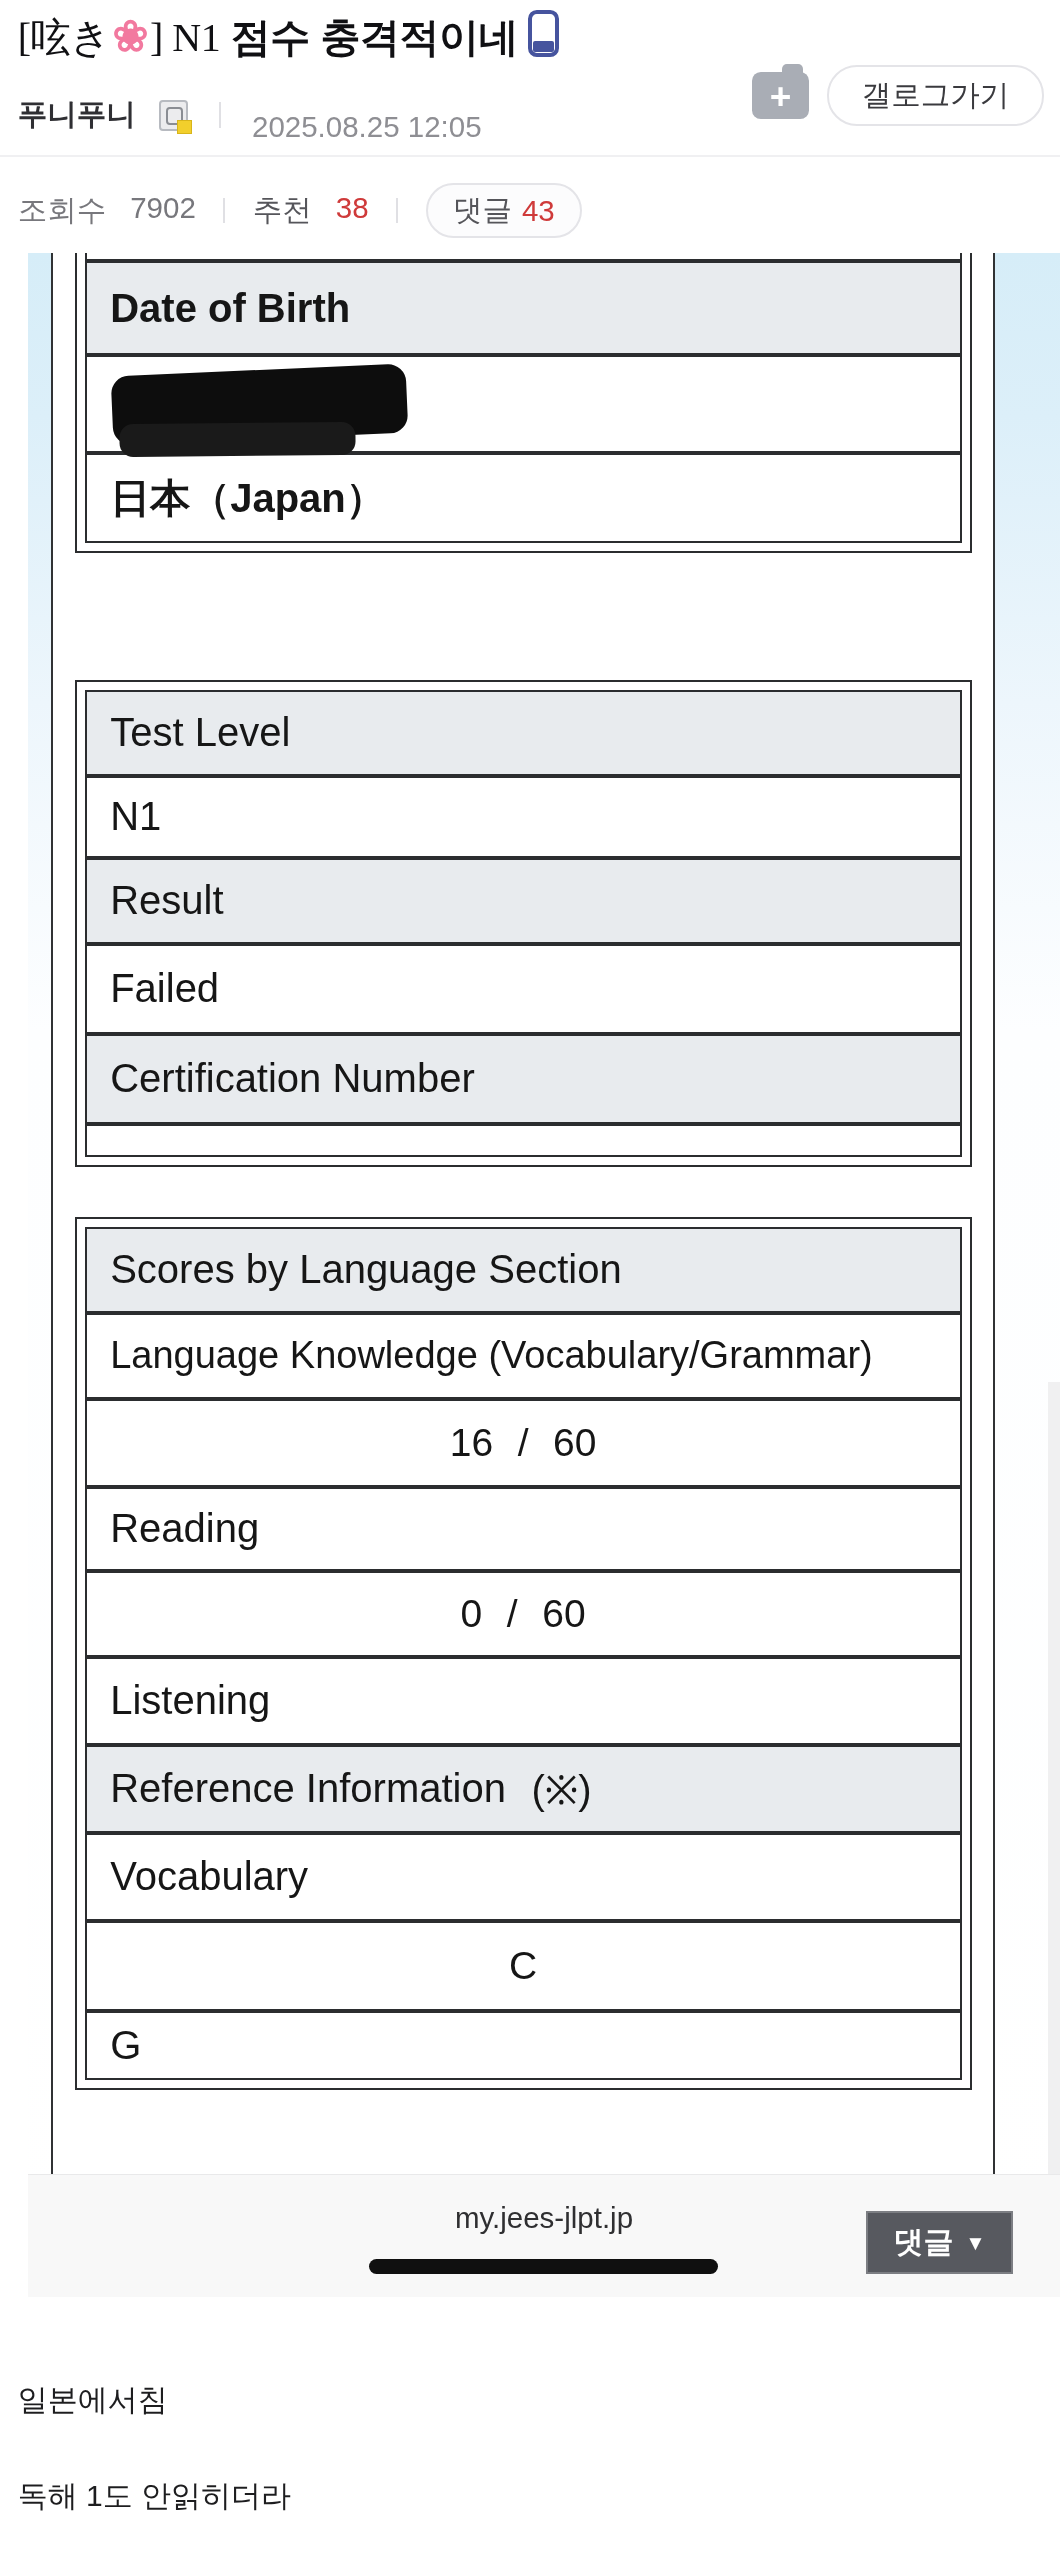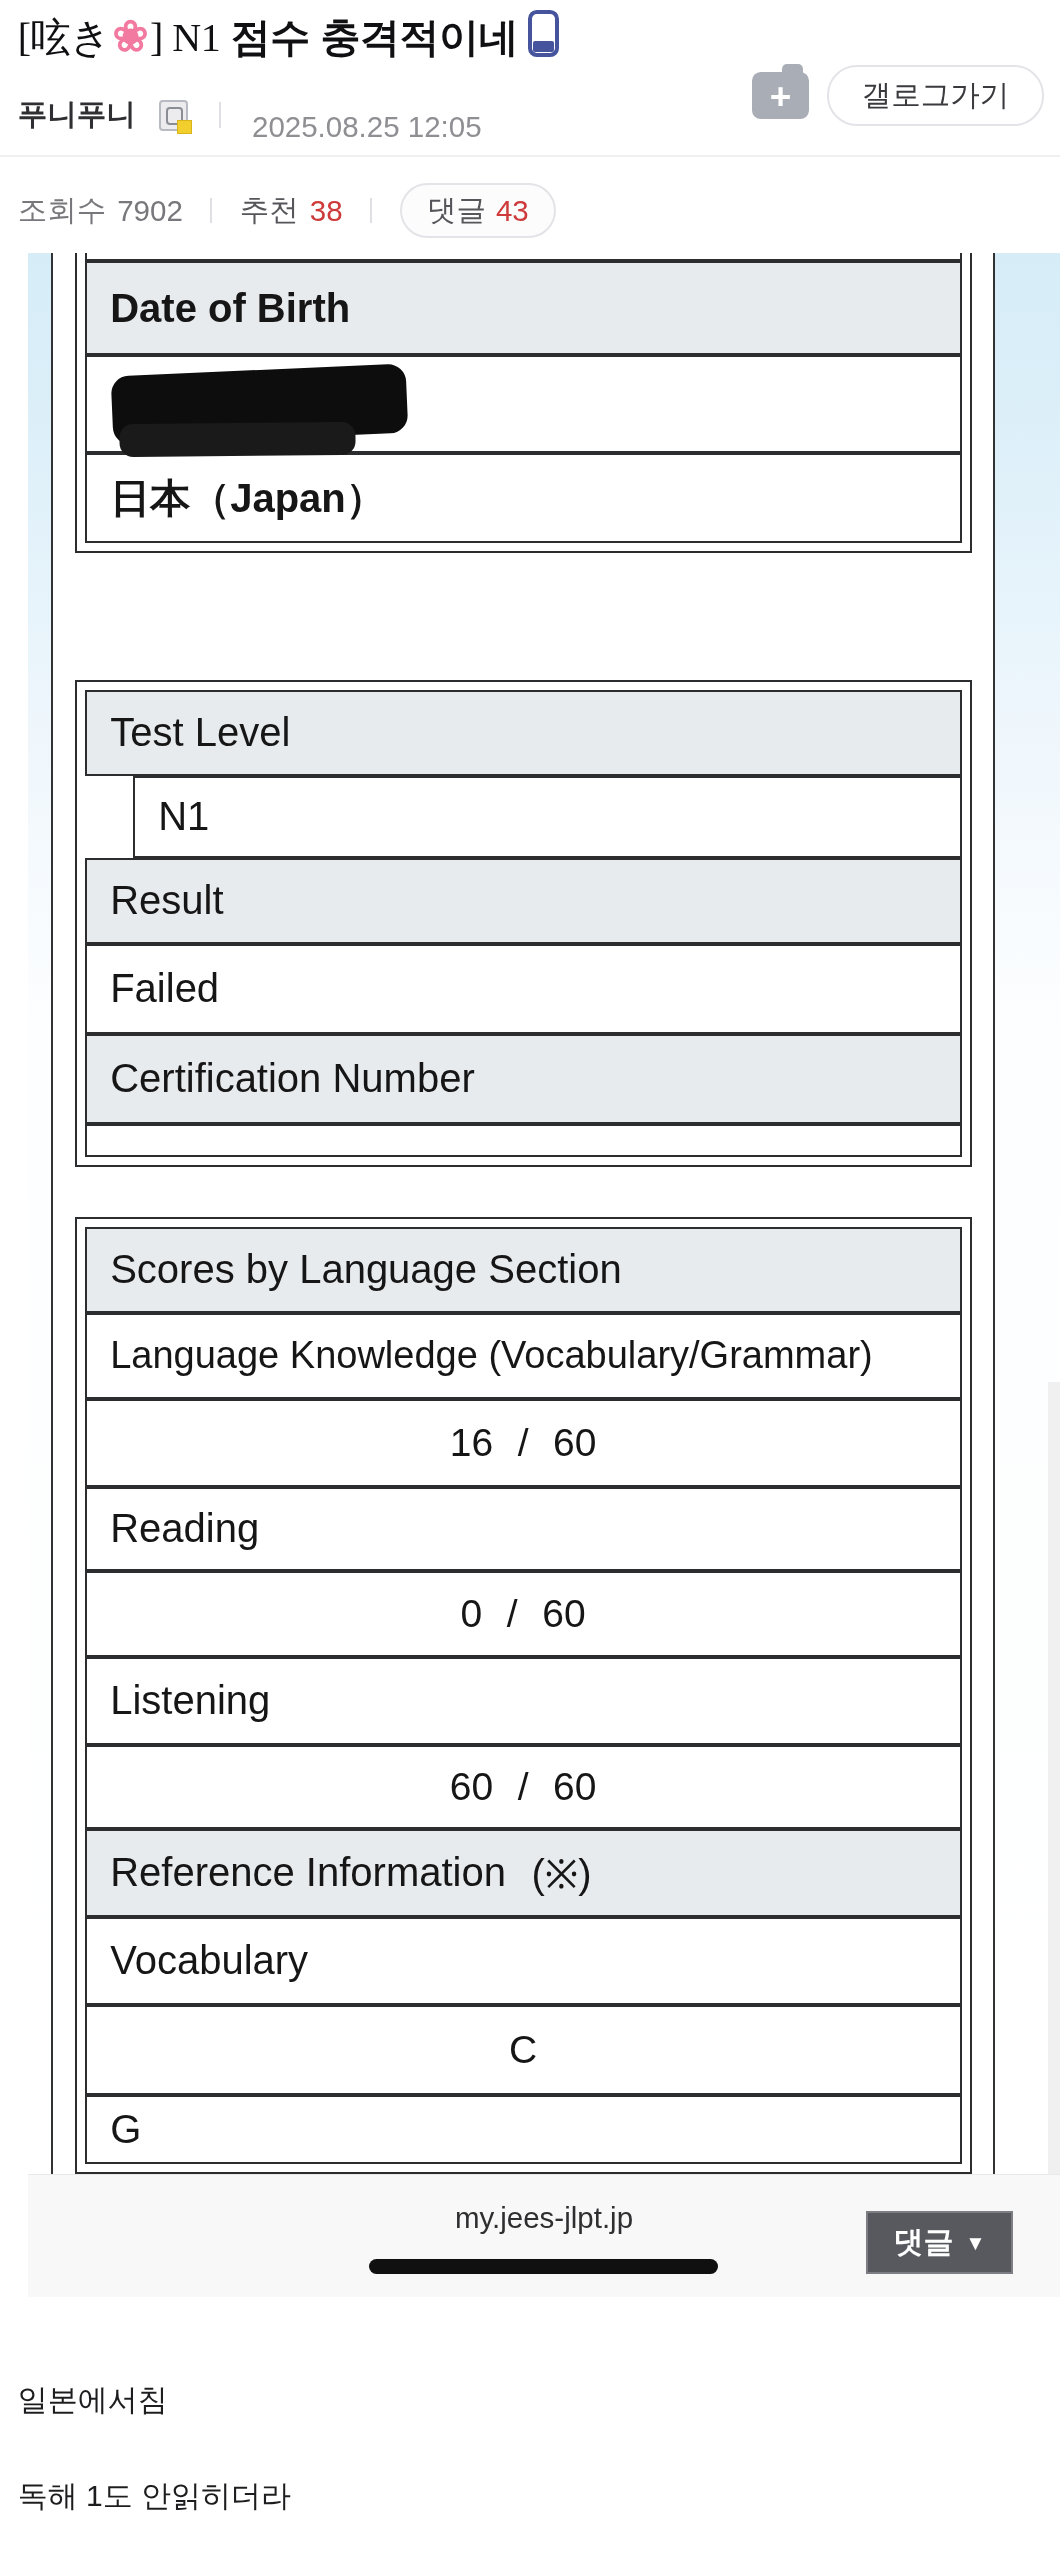--- a/index.html
+++ b/index.html
@@ -25,21 +25,21 @@
 
   .top-actions { top:65px; right:15.7px; display:flex; align-items:center; gap:17.7px; }
   .folder-btn { width:57px; height:47px; background:#a9adb5; border-radius:8.8px; position:relative; }
   .folder-btn::before { content:""; position:absolute; top:-7.9px; right:5.9px; width:21.6px; height:13.7px; background:#a9adb5; border-radius:4.9px 4.9px 0 0; }
   .folder-plus { position:absolute; left:0; right:0; top:2px; bottom:0; display:flex; align-items:center; justify-content:center; color:#fff; font-size:37px; font-weight:700; }
   .pill-btn { height:61px; border:2px solid #e4e4e8; border-radius:30px; background:#fff; display:flex; align-items:center; padding:0 33px; font-size:29.5px; color:#3a3a3e; }
 
   .h-divider { top:155px; left:0; width:1060px; height:2px; background:#f0f0f2; }
 
   .stats { left:17.7px; top:183px; display:flex; align-items:center; gap:19.6px; }
-  .stat { display:flex; align-items:center; gap:11px; font-size:29.5px; color:#77777c; }
+  .stat { display:flex; gap:24px; font-size:29.5px; color:#77777c; }
   .stat .red { color:#cf3a3a; }
   .stat .dark { color:#55555a; }
   .stat-pill { height:55px; border:2px solid #e4e4e8; border-radius:27.5px; background:#fcfcfd; display:flex; align-items:center; gap:9.8px; padding:0 25.5px; font-size:29.5px; }
 
   
   .shot { top:253px; left:27.5px; width:1033px; height:2044px; overflow:hidden;
           background:linear-gradient(180deg,#d6edf8 0%,#dceff9 8%,#edf6fc 22%,#fdfeff 38%,#ffffff 100%); }
   .panel { position:absolute; left:23.6px; top:0; width:944px; height:1921px; background:#fff;
            border-left:2.9px solid #303234; border-right:2.9px solid #303234; }
   .jtable { position:absolute; left:21.6px; right:21.6px; border:2.9px solid #2b2d2f; background:#fff; padding:7.9px; }
@@ -123,21 +123,21 @@
       </div>
       <div class="jrow" style="height:90px;">
         <span>日本（Japan）</span>
       </div>
     </div>
 
     <div class="jtable" style="top:427px;">
       <div class="jrow hd" style="height:86px;">
         <span>Test Level</span>
       </div>
-      <div class="jrow" style="height:82px;margin-left:48px;">
+      <div class="jrow" style="height:82px;">
         <span>N1</span>
       </div>
       <div class="jrow hd" style="height:86px;">
         <span>Result</span>
       </div>
       <div class="jrow" style="height:90px;">
         <span>Failed</span>
       </div>
       <div class="jrow hd" style="height:90px;">
         <span>Certification Number</span>
@@ -158,23 +158,20 @@
         <span>16 / 60</span>
       </div>
       <div class="jrow" style="height:84px;">
         <span>Reading</span>
       </div>
       <div class="jrow ctr" style="height:86px;">
         <span>0 / 60</span>
       </div>
       <div class="jrow" style="height:88px;">
         <span>Listening</span>
-      </div>
-      <div class="jrow ctr" style="height:84px;">
-        <span>60 / 60</span>
       </div>
       <div class="jrow hd" style="height:88px;">
         <span>Reference Information</span><span class="ref-gap"></span><span>(※)</span>
       </div>
       <div class="jrow" style="height:88px;">
         <span>Vocabulary</span>
       </div>
       <div class="jrow ctr" style="height:90px;">
         <span>C</span>
       </div>

